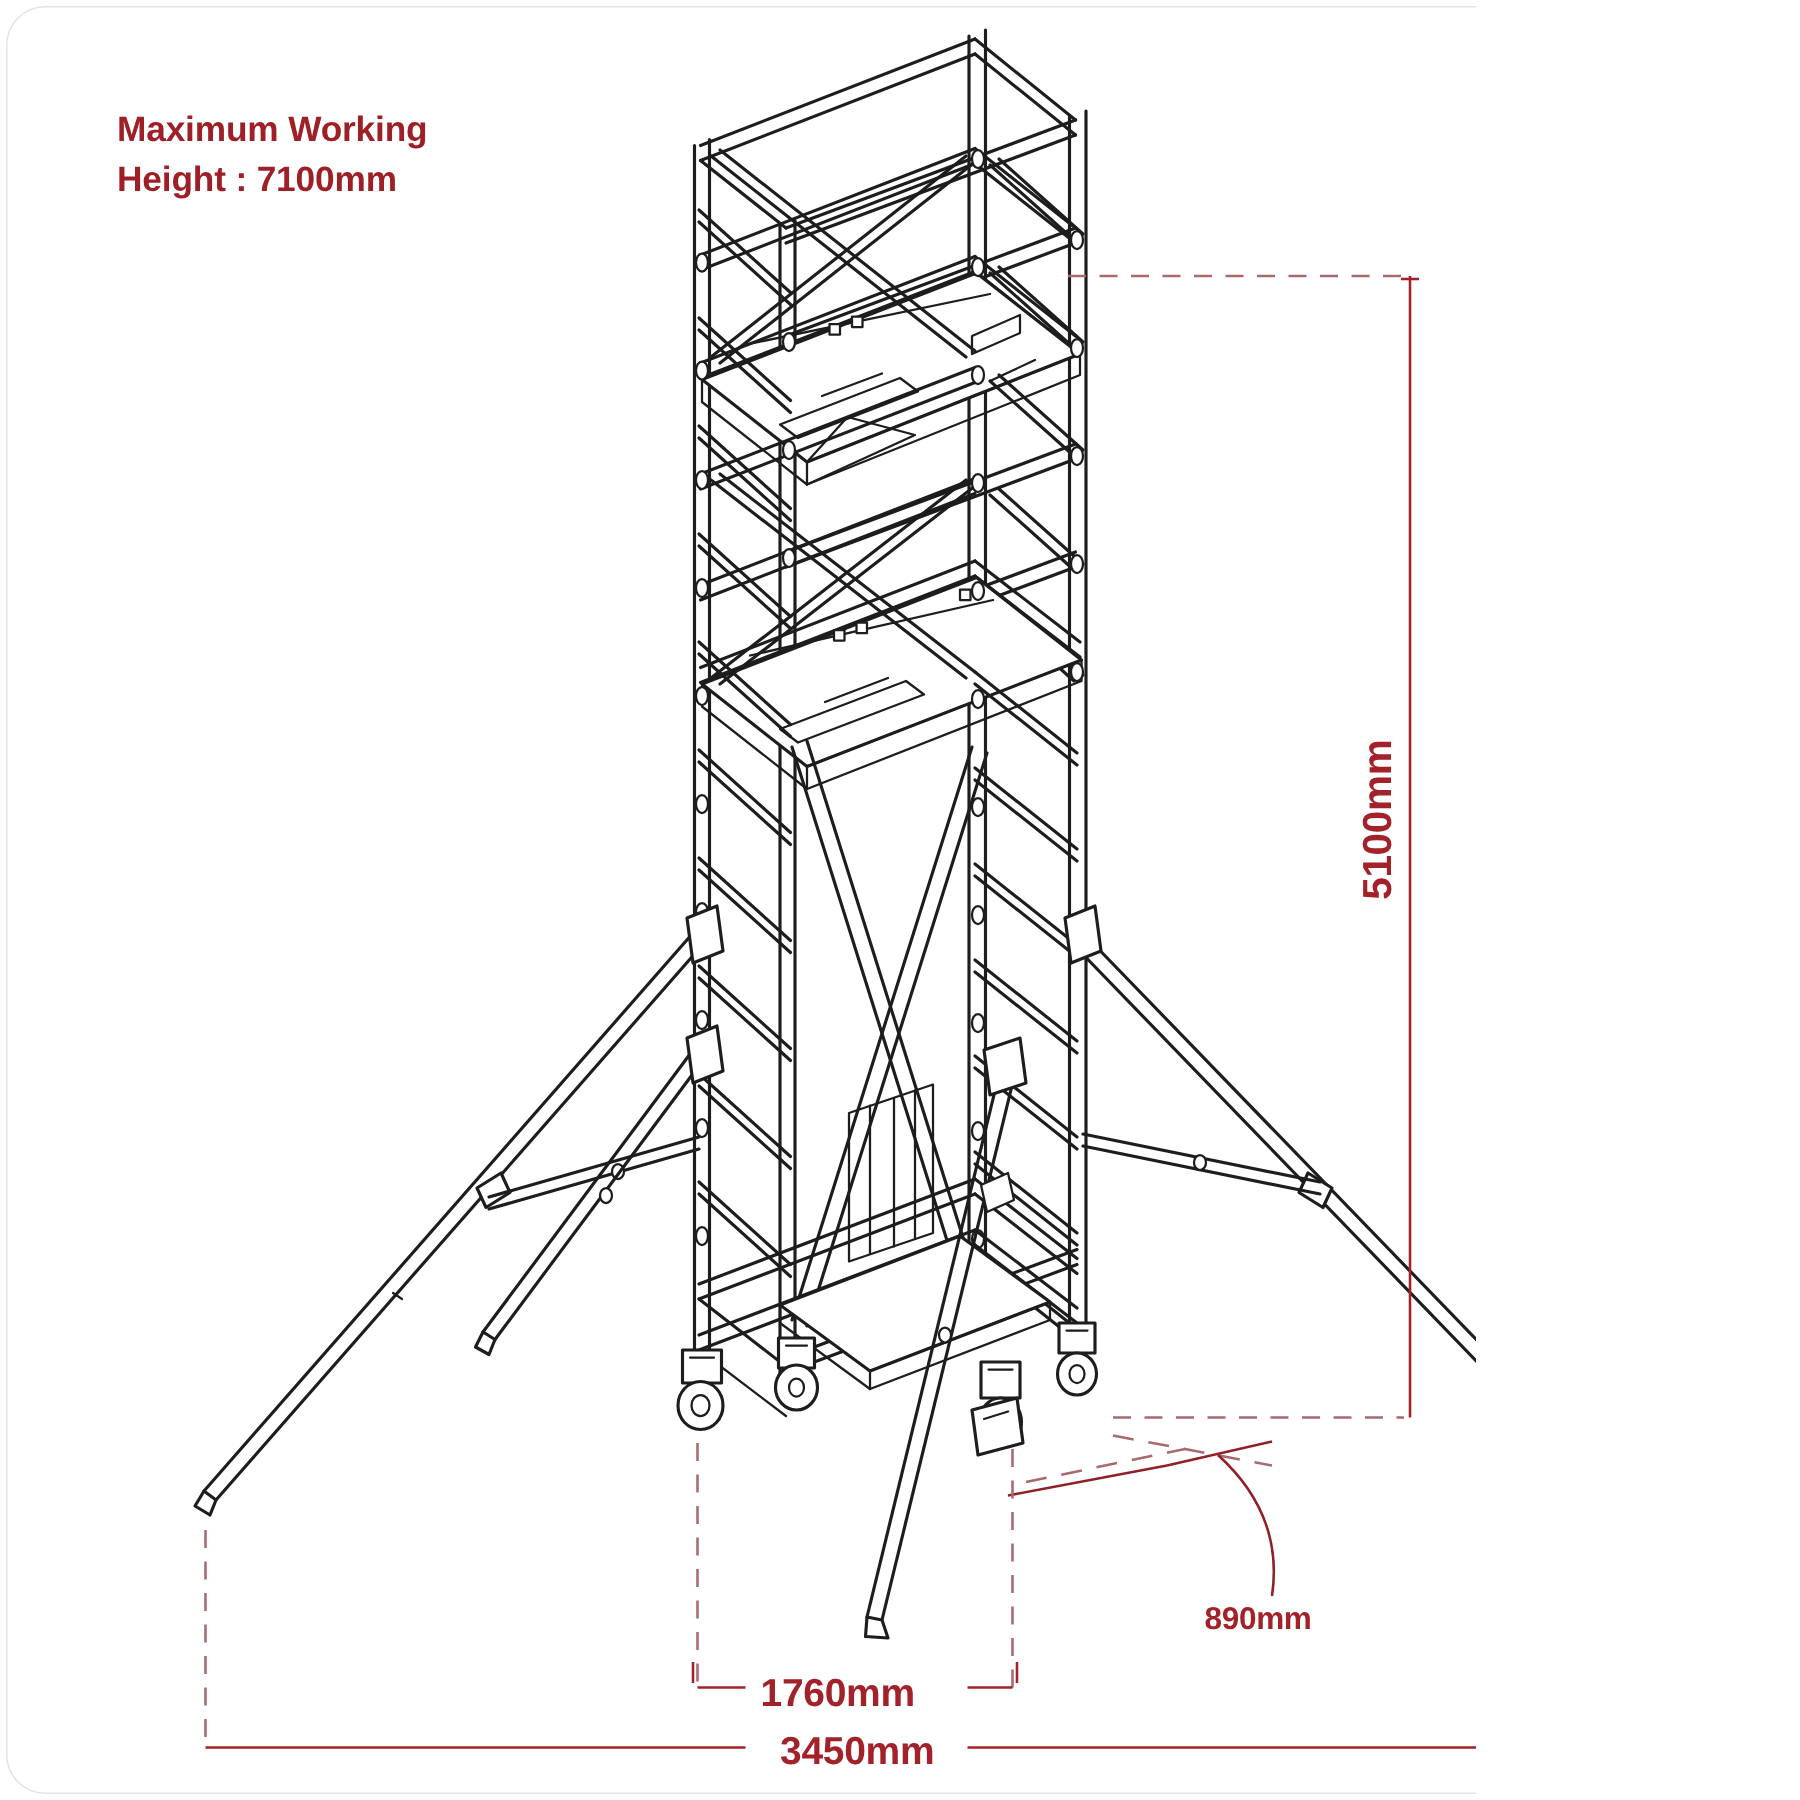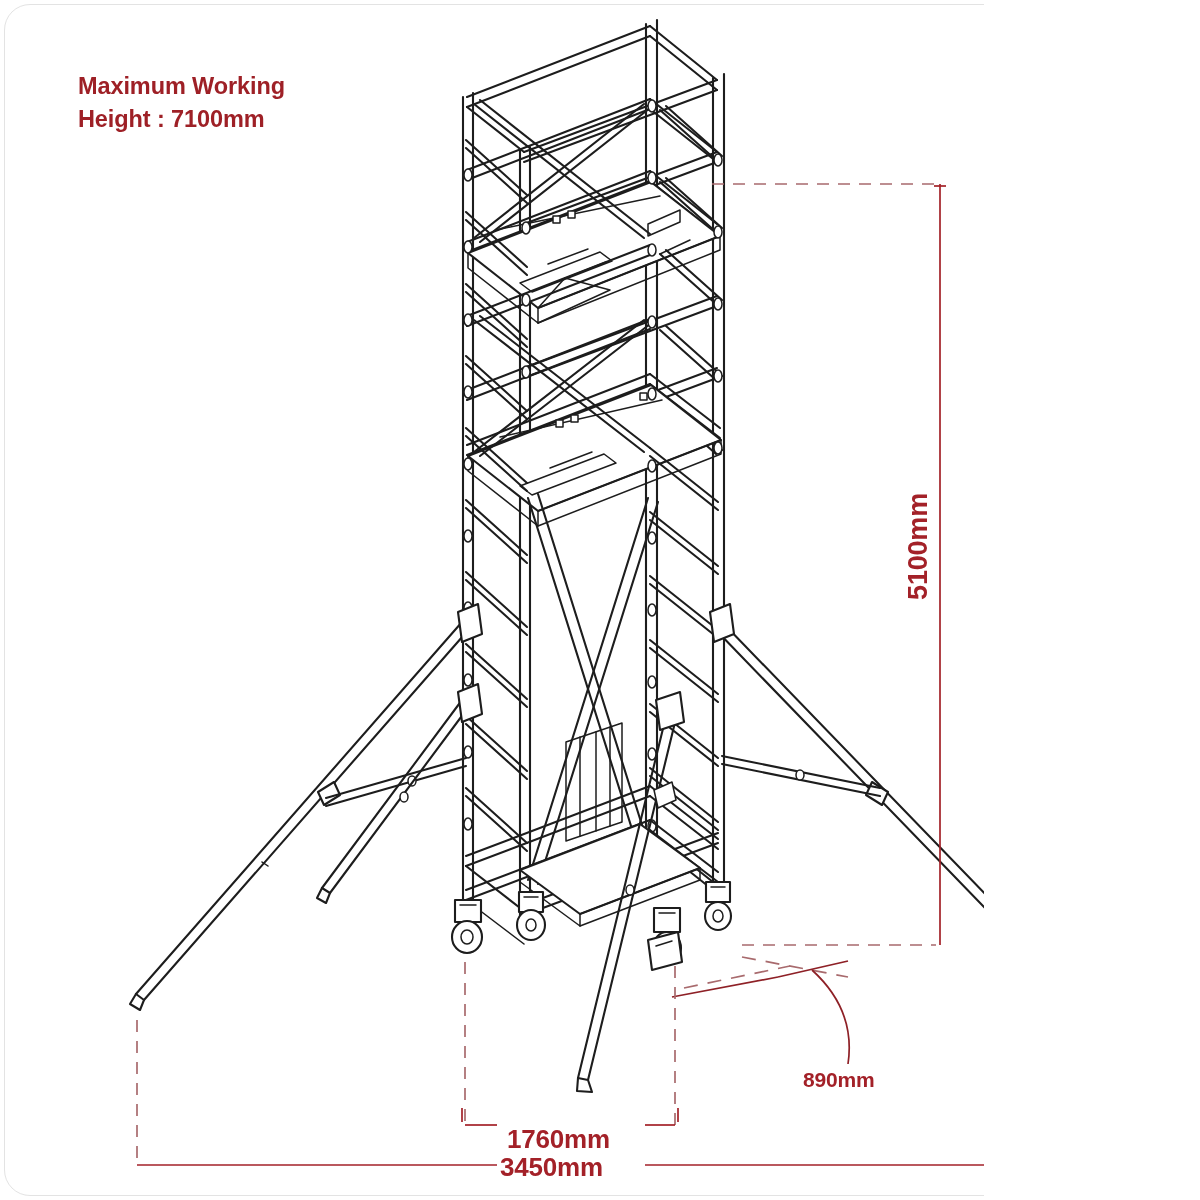--- a/index.html
+++ b/index.html
@@ -54,22 +54,22 @@
     white-space: nowrap;
   }
   .dim-5100 {
     left: 903px;
     top: 493px;
     font-size: 27px;
     transform-origin: left top;
     transform: rotate(-90deg) translate(-100%, 0);
   }
   .dim-890  { left: 803px; top: 1068px; font-size: 21px; }
-  .dim-1760 { left: 507px; top: 1113px; font-size: 26px; margin-top: 11px; }
-  .dim-3450 { left: 500px; top: 1152px; font-size: 26px; }
+  .dim-1760 { left: 507px; top: 1113px; font-size: 26px; }
+  .dim-3450 { left: 520px; top: 1152px; font-size: 26px; }
 </style>
 </head>
 <body>
 
 <div id="page">
   <div class="card"></div>
 
   <svg id="drawing" viewBox="0 0 1200 1200">
     <defs>
       <style>

